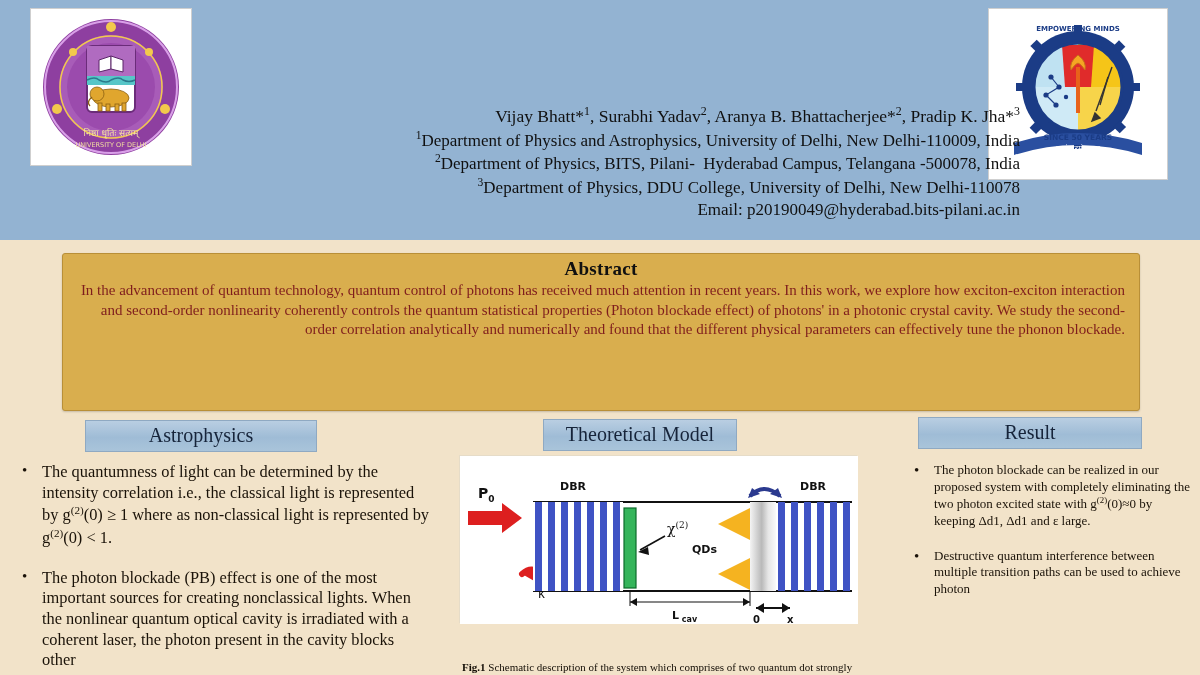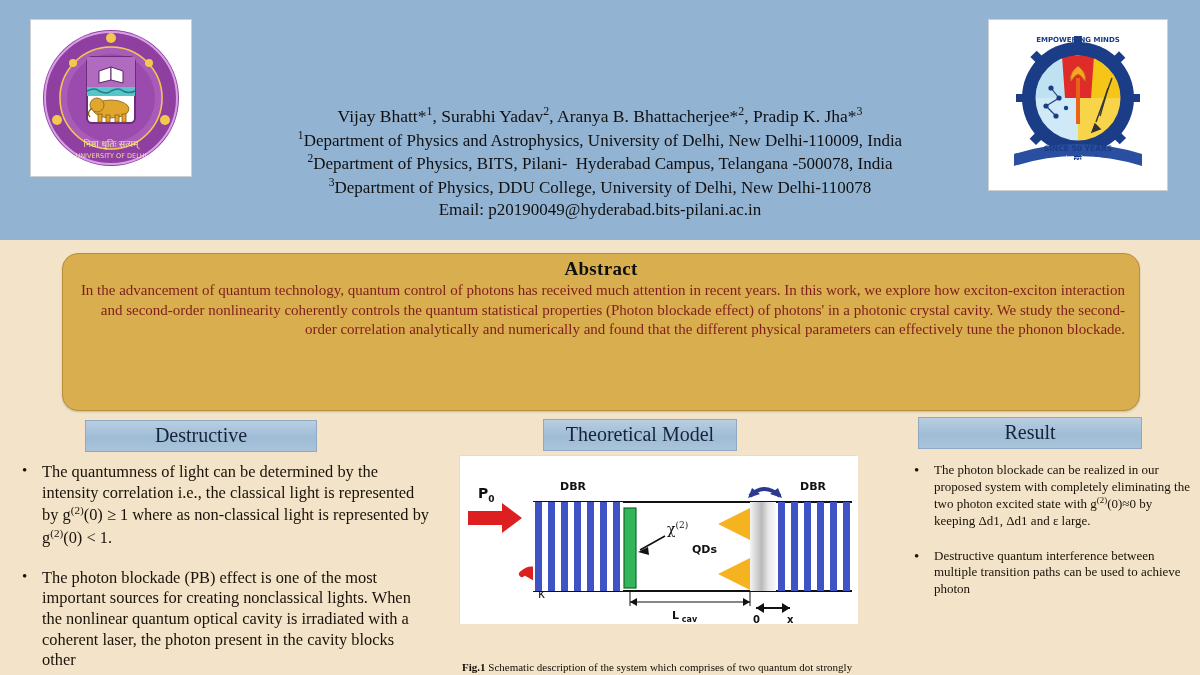--- a/index.html
+++ b/index.html
@@ -12,46 +12,46 @@
   .poster { position: relative; width: 1200px; height: 675px; background: #F2E3C9; }
 
   
   .header {
     position: absolute; left: 0; top: 0; width: 1200px; height: 240px;
     background: #93B3D2;
   }
   .logo-box {
     position: absolute; background: #ffffff;
     border: 1px solid #cfcfcf;
-    display: flex; align-items: center; justify-content: center; margin-top: 11px;
+    display: flex; align-items: center; justify-content: center;
   }
   .logo-left  { left: 30px; top: 8px; width: 162px; height: 158px; }
   .logo-right { left: 988px; top: 8px; width: 180px; height: 172px; }
 
   .title {
     position: absolute; left: 200px; top: 26px; width: 800px;
     text-align: center;
     font-family: "DejaVu Sans", sans-serif;
     font-weight: bold; font-size: 27px; line-height: 1.22;
     color: #111111; letter-spacing: -0.2px;
   }
   .authors {
     position: absolute; left: 180px; top: 104px; width: 840px;
-    text-align: center; color: #101010;
+    text-align: right; color: #101010;
     font-size: 17.5px; line-height: 1.30;
   }
   .authors .aff { font-size: 17px; }
   sup { font-size: 0.68em; vertical-align: super; }
 
   
   .abstract-box {
     position: absolute; left: 62px; top: 253px; width: 1078px; height: 158px;
     background: #D9AE4E;
     border: 1px solid #b98f37;
-    border-radius: 16px;
+    border-radius: 3px;
     padding: 4px 14px 6px 14px;
     box-shadow: 0 1px 2px rgba(0,0,0,0.18);
   }
   .abstract-title {
     text-align: center; font-weight: bold; font-size: 19px;
     color: #101010; margin-bottom: 1px; letter-spacing: 0.3px;
   }
   .abstract-body {
     font-size: 15px; line-height: 1.30; color: #7f1d1d; text-align: right;
   }
@@ -200,21 +200,21 @@
       <div class="aff"><sup>3</sup>Department of Physics, DDU College, University of Delhi, New Delhi-110078</div>
       <div class="aff">Email: p20190049@hyderabad.bits-pilani.ac.in</div>
     </div>
   </div>
 
   <div class="abstract-box">
     <div class="abstract-title">Abstract</div>
     <div class="abstract-body"> In the advancement of quantum technology, quantum control of photons has received much attention in   recent years. In this work, we explore how exciton-exciton interaction and second-order nonlinearity coherently controls the quantum statistical properties (Photon blockade effect) of photons' in a photonic crystal cavity. We study the second-order correlation analytically and numerically and found that the different physical parameters can effectively tune the phonon blockade.</div>
   </div>
 
-  <div class="sec-head sec-intro">Destructive</div>
+  <div class="sec-head sec-intro">Astrophysics</div>
   <div class="sec-head sec-theory">Theoretical Model</div>
   <div class="sec-head sec-result">Result</div>
 
   <div class="col col-left">
     <ul class="bullets">
       <li>
         The quantumness of light can be determined by the intensity correlation i.e., the classical light is represented by g<sup>(2)</sup>(0) ≥ 1 where as non-classical light is represented by g<sup>(2)</sup>(0) &lt; 1.
       </li>
       <li>
         The photon blockade (PB) effect is one of the most important sources for creating nonclassical lights. When the nonlinear quantum optical cavity is irradiated with a coherent laser, the photon present in the cavity blocks other

